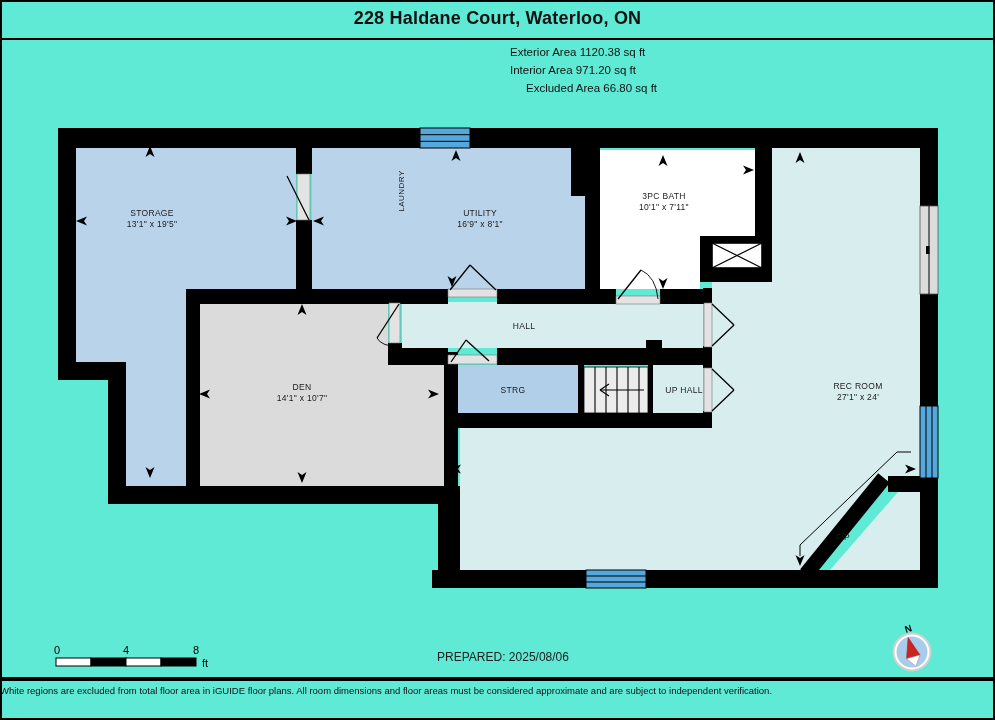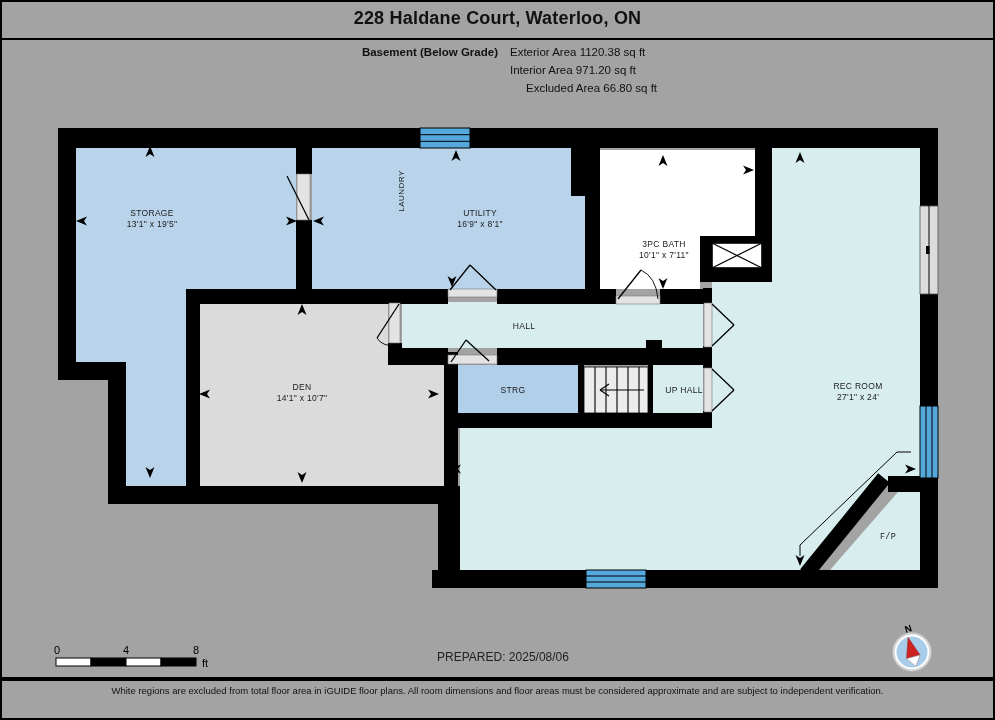--- a/index.html
+++ b/index.html
@@ -1,40 +1,39 @@
 <!DOCTYPE html>
 <html><head>
 <meta charset="utf-8">
 <style>
   html,body{margin:0;padding:0;background:#fff;}
-  #canvas{position:relative;width:995px;height:720px;background:#a3a3a3;overflow:hidden;
+  #canvas{position:relative;width:995px;height:720px;background:#5eead4;overflow:hidden;
           font-family:"Liberation Sans",sans-serif;color:#111;}
   .frame{position:absolute;inset:0;border:2px solid #000;pointer-events:none;}
   .abs{position:absolute;}
   .title{top:8px;left:0;width:100%;text-align:center;font-size:18px;font-weight:bold;letter-spacing:.2px;}
   .rule{left:0;top:38px;width:100%;height:2px;background:#000;}
   .lvl{top:46px;left:0;width:498px;text-align:right;font-size:11.5px;font-weight:bold;}
   .area{left:510px;font-size:11.5px;}
   .rlabel{position:absolute;transform:translate(-50%,-50%);text-align:center;font-size:8.5px;
           line-height:11px;white-space:nowrap;letter-spacing:.3px;color:#1a1a1a;}
   .laundry{position:absolute;left:372px;top:186px;width:60px;height:10px;text-align:center;
            transform:rotate(-90deg);font-size:8px;letter-spacing:.5px;color:#1a1a1a;}
   .prepared{top:650px;left:403px;width:200px;text-align:center;font-size:12px;color:#222;}
   .footrule{left:0;top:677px;width:100%;height:4px;background:#000;}
-  .footnote{top:685px;left:0;width:100%;text-align:center;font-size:9.5px;color:#111;}
+  .footnote{top:685px;left:0;width:100%;text-align:left;font-size:9.5px;color:#111;}
   svg text{font-family:"Liberation Sans",sans-serif;}
 </style>
 </head>
 <body>
 
 <div id="canvas">
 
   <div class="abs title">228 Haldane Court, Waterloo, ON</div>
   <div class="abs rule"></div>
-  <div class="abs lvl">Basement (Below Grade)</div>
   <div class="abs area" style="top:46px;">Exterior Area 1120.38 sq ft</div>
   <div class="abs area" style="top:64px;">Interior Area 971.20 sq ft</div>
   <div class="abs area" style="top:82px;margin-left:16px;">Excluded Area 66.80 sq ft</div>
 
   <svg class="abs" style="left:0;top:0;" width="995" height="720" viewBox="0 0 995 720">
 
     <g>
       <polygon fill="#B9D4EA" points="76,148 296,148 296,289 186,289 186,486 126,486 126,362 76,362"></polygon>
       <rect fill="#B9D4EA" x="312" y="148" width="273" height="141"></rect>
       <polygon fill="#DBDBDB" points="200,304 388,304 388,365 444,365 444,486 200,486"></polygon>
@@ -213,35 +212,35 @@
 
   <div class="rlabel" style="left:152px;top:219px;">
     <div>STORAGE</div>
     <div>13'1" x 19'5"</div>
   </div>
   <div class="laundry">LAUNDRY</div>
   <div class="rlabel" style="left:480px;top:219px;">
     <div>UTILITY</div>
     <div>16'9" x 8'1"</div>
   </div>
-  <div class="rlabel" style="left:664px;top:202px;margin-top:48px;">
+  <div class="rlabel" style="left:664px;top:202px;">
     <div>3PC BATH</div>
     <div>10'1" x 7'11"</div>
   </div>
   <div class="rlabel" style="left:302px;top:393px;">
     <div>DEN</div>
     <div>14'1" x 10'7"</div>
   </div>
   <div class="rlabel" style="left:524px;top:326px;">HALL</div>
   <div class="rlabel" style="left:513px;top:390px;">STRG</div>
   <div class="rlabel" style="left:684px;top:390px;">UP HALL</div>
   <div class="rlabel" style="left:816px;top:392px;margin-left:42px;">
     <div>REC ROOM</div>
     <div>27'1" x 24'</div>
   </div>
-  <div class="rlabel" style="left:888px;top:537px;font-family:Liberation Mono, monospace;">F/P</div>
+  <div class="rlabel" style="left:843px;top:537px;">F/P</div>
 
   <div class="abs prepared">PREPARED: 2025/08/06</div>
   <div class="abs footrule"></div>
   <div class="abs footnote">White regions are excluded from total floor area in iGUIDE floor plans. All room dimensions and floor areas must be considered approximate and are subject to independent verification.</div>
 
   <div class="frame"></div>
 </div>
 
 </body></html>

